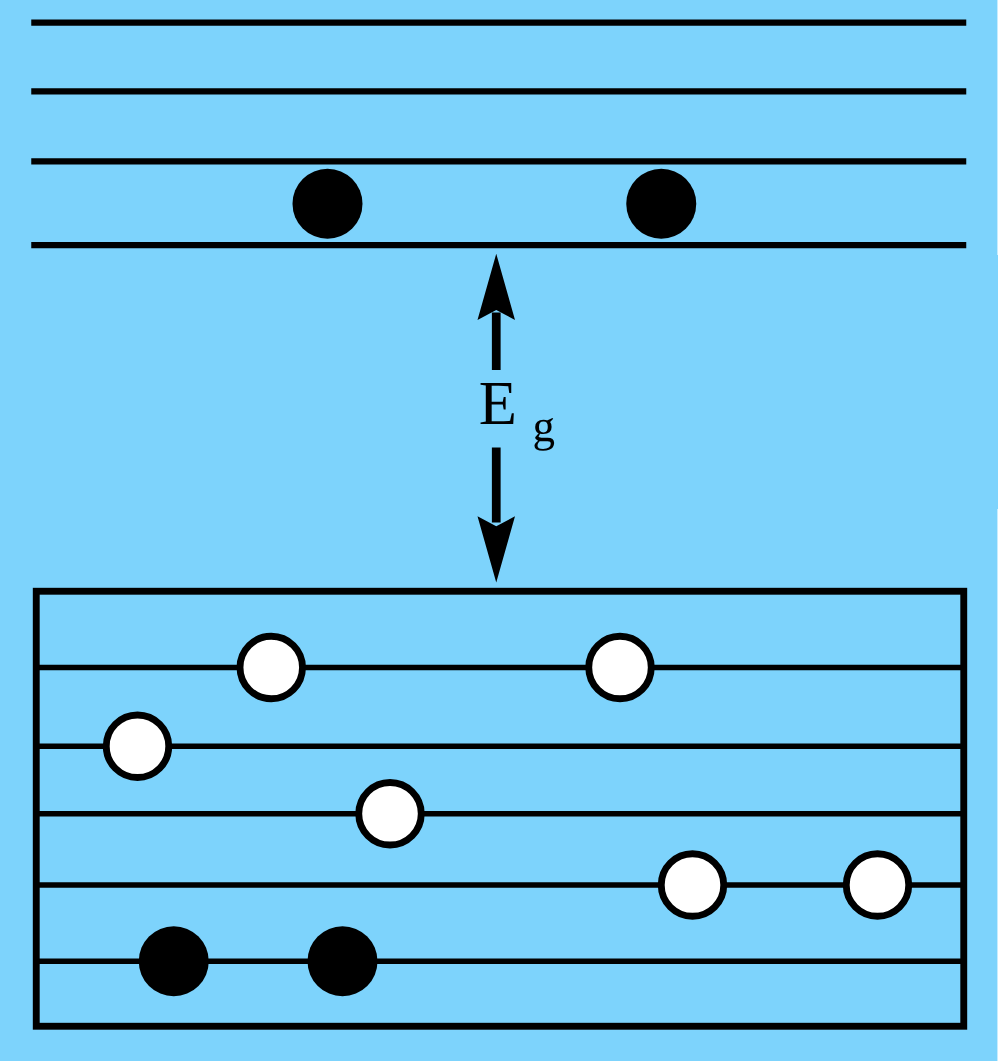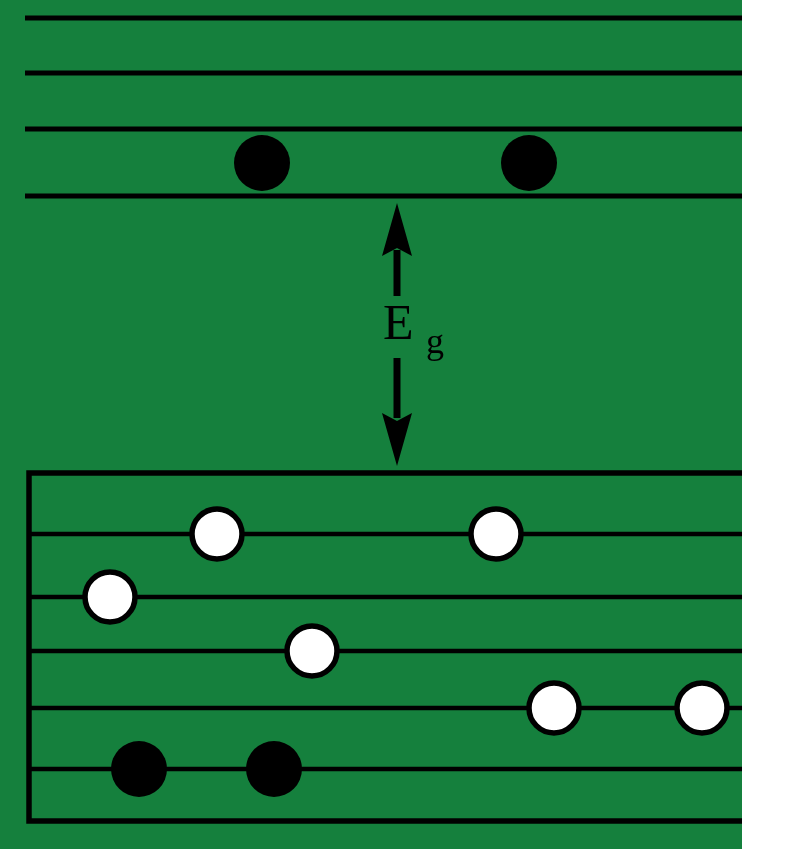--- a/index.html
+++ b/index.html
@@ -3,23 +3,23 @@
 <meta charset="utf-8">
 <style>
   html, body {
     margin: 0;
     padding: 0;
     background: #ffffff;
     font-family: "Liberation Serif", "DejaVu Serif", serif;
   }
   .canvas {
     position: relative;
-    width: 742px;
+    width: 798px;
     height: 849px;
-    background: #15803d;
+    background: #7dd3fc;
     overflow: hidden;
   }
   svg { display: block; }
   .gap-label {
     font-family: "Liberation Serif", "DejaVu Serif", serif;
     font-size: 50px;
     fill: #000000;
   }
   .gap-sub {
     font-size: 36px;

